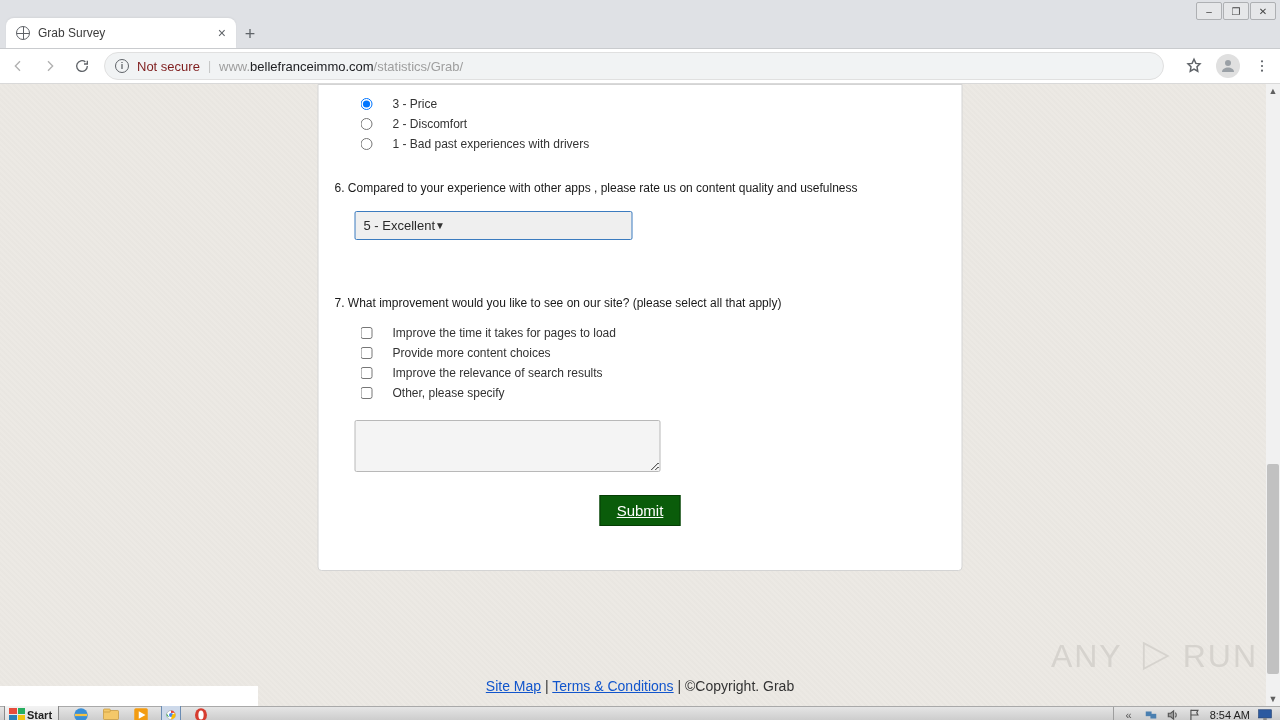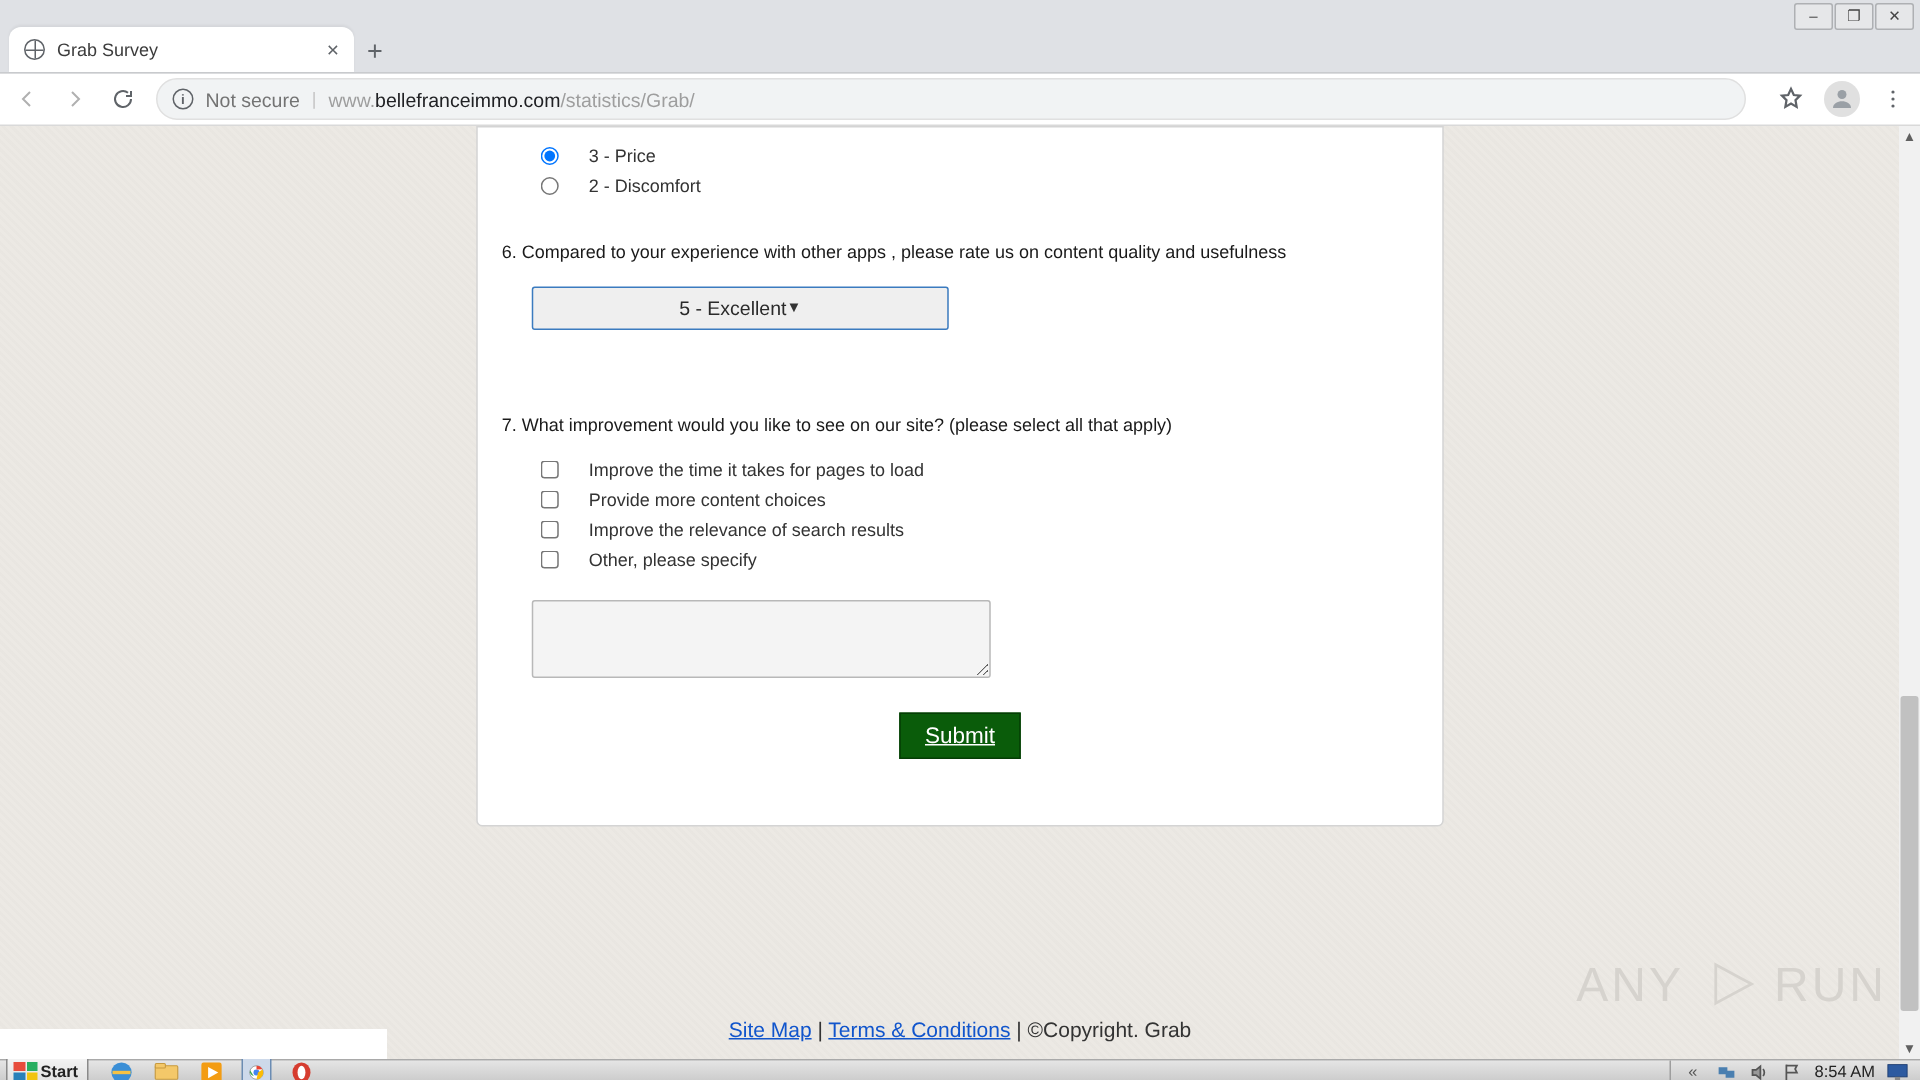--- a/index.html
+++ b/index.html
@@ -62,21 +62,21 @@
 }
 .nav-btn { width: 20px; height: 20px; display: flex; align-items: center; justify-content: center; cursor: pointer; }
 .nav-btn svg { width: 16px; height: 16px; }
 .nav-disabled svg { stroke: #b0b0b0; }
 .nav-active svg { stroke: #5f6368; }
 .addr-wrap {
   flex: 1; display: flex; align-items: center; gap: 8px; background: #f1f3f4;
   border: 1px solid #e0e0e0; border-radius: 14px; height: 28px; padding: 0 10px;
 }
 .ns-icon { width: 14px; height: 14px; border: 1.5px solid #5f6368; border-radius: 50%; display: flex; align-items: center; justify-content: center; font-size: 9px; color: #5f6368; font-weight: bold; }
-.ns-text { color: #737373; font-size: 13px; }
+.ns-text { color: #7f1d1d; font-size: 13px; }
 .ns-sep { color: #c4c4c4; }
 .addr-text { font-size: 13px; color: #9e9e9e; }
 .addr-text .strong { color: #202124; }
 .star { margin-left: 8px; }
 .star svg, .avatar svg, .menu-dots svg { width: 18px; height: 18px; }
 .avatar { width: 24px; height: 24px; border-radius: 50%; background: #e0e0e0; display: flex; align-items: center; justify-content: center; }
 
 .viewport {
   position: relative;
   height: 622px;
@@ -102,21 +102,21 @@
   margin-left: 26px; margin-bottom: 6px;
   font-size: 12px; color: #333;
 }
 .radio-row input, .check-row input { width: 12px; height: 12px; }
 .qtext { font-size: 12px; color: #1a1a1a; margin: 30px 0 16px 0; }
 .qtext .num { font-weight: normal; }
 .qtext .body { font-weight: normal; }
 .select-wrap {
   margin-left: 20px; width: 278px; height: 29px;
   border: 1px solid #3b7bbf; border-radius: 2px; background: #efefef;
-  display: flex; align-items: center; justify-content: center;
+  display: flex; align-items: center; justify-content: flex-start;
   padding: 0 8px; font-size: 13px; color: #2a2a2a;
 }
 .select-wrap .tri { font-size: 10px; color: #333; }
 .textarea {
   margin: 14px 0 0 20px; width: 306px; height: 52px;
   background: #f4f4f4; border: 1px solid #b8b8b8; border-radius: 2px;
   resize: both;
 }
 .submit-btn {
   display: block; margin: 20px auto 0;
@@ -241,20 +241,24 @@
 
     
     <div class="radio-row">
       <input type="radio" checked="" style="">
       <span>3 - Price</span>
     </div>
     <div class="radio-row">
       <input type="radio" style="">
       <span>2 - Discomfort</span>
     </div>
+    <div class="radio-row">
+      <input type="radio" style="">
+      <span>1 - Bad past experiences with drivers</span>
+    </div>
 
     
     <div class="qtext">
       <span class="num">6.</span>
       <span class="body">Compared to your experience with other apps , please rate us on content quality and usefulness</span>
     </div>
     <div class="select-wrap">
       <span>5 - Excellent</span>
       <span class="tri">▼</span>
     </div>

